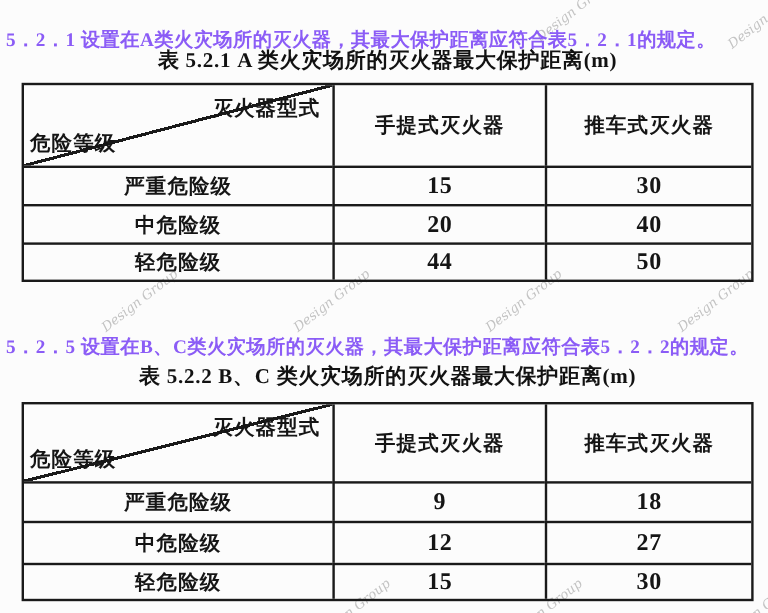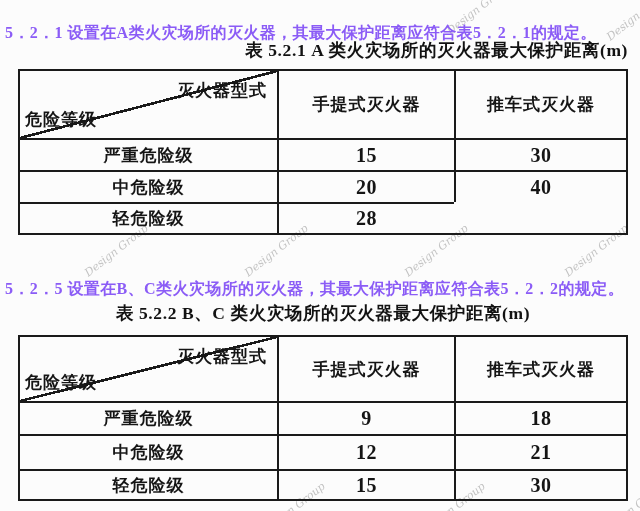--- a/index.html
+++ b/index.html
@@ -16,21 +16,21 @@
     white-space:nowrap;color:#8b5cf6;
   }
   #clause-1{top:7px;}
   #clause-2{top:263px;}
   
   .tbl-title{
     position:absolute;left:18px;width:610px;text-align:center;
     font-size:17.5px;font-weight:700;letter-spacing:.6px;
     white-space:nowrap;color:#121212;
   }
-  #title-1{top:38px;text-align:right;}
+  #title-1{top:38px;}
   #title-2{top:301px;}
   
   .tbl{
     position:absolute;left:18px;width:610px;box-sizing:border-box;
     border:2.5px solid #1a1a1a;
     display:grid;
     grid-template-columns:257px 177px 1fr;
     background:transparent;
   }
   #tbl-1{top:69px;height:166px;grid-template-rows:67px 32px 32px 1fr;}
@@ -93,39 +93,40 @@
 
   <div class="cell bt">严重危险级</div>
   <div class="cell bt bl num">15</div>
   <div class="cell bt bl num">30</div>
 
   <div class="cell bt">中危险级</div>
   <div class="cell bt bl num">20</div>
   <div class="cell bt bl num">40</div>
 
   <div class="cell bt">轻危险级</div>
-  <div class="cell bt bl num">28</div>
+  <div class="cell bt bl num">44</div>
+  <div class="cell bt bl num">50</div>
 </div>
 
 <p class="clause" id="clause-2">5．2．5 设置在B、C类火灾场所的灭火器，其最大保护距离应符合表5．2．2的规定。</p>
 
 <div class="tbl-title" id="title-2">表 5.2.2  B、C 类火灾场所的灭火器最大保护距离(m)</div>
 
 <div class="tbl" id="tbl-2">
   <div class="cell corner">
     <span class="tr">灭火器型式</span>
     <span class="bl-lab">危险等级</span>
   </div>
   <div class="cell bl">手提式灭火器</div>
   <div class="cell bl">推车式灭火器</div>
 
   <div class="cell bt">严重危险级</div>
   <div class="cell bt bl num">9</div>
   <div class="cell bt bl num">18</div>
 
   <div class="cell bt">中危险级</div>
   <div class="cell bt bl num">12</div>
-  <div class="cell bt bl num">21</div>
+  <div class="cell bt bl num">27</div>
 
   <div class="cell bt">轻危险级</div>
   <div class="cell bt bl num">15</div>
   <div class="cell bt bl num">30</div>
 </div>
 
 </body></html>

